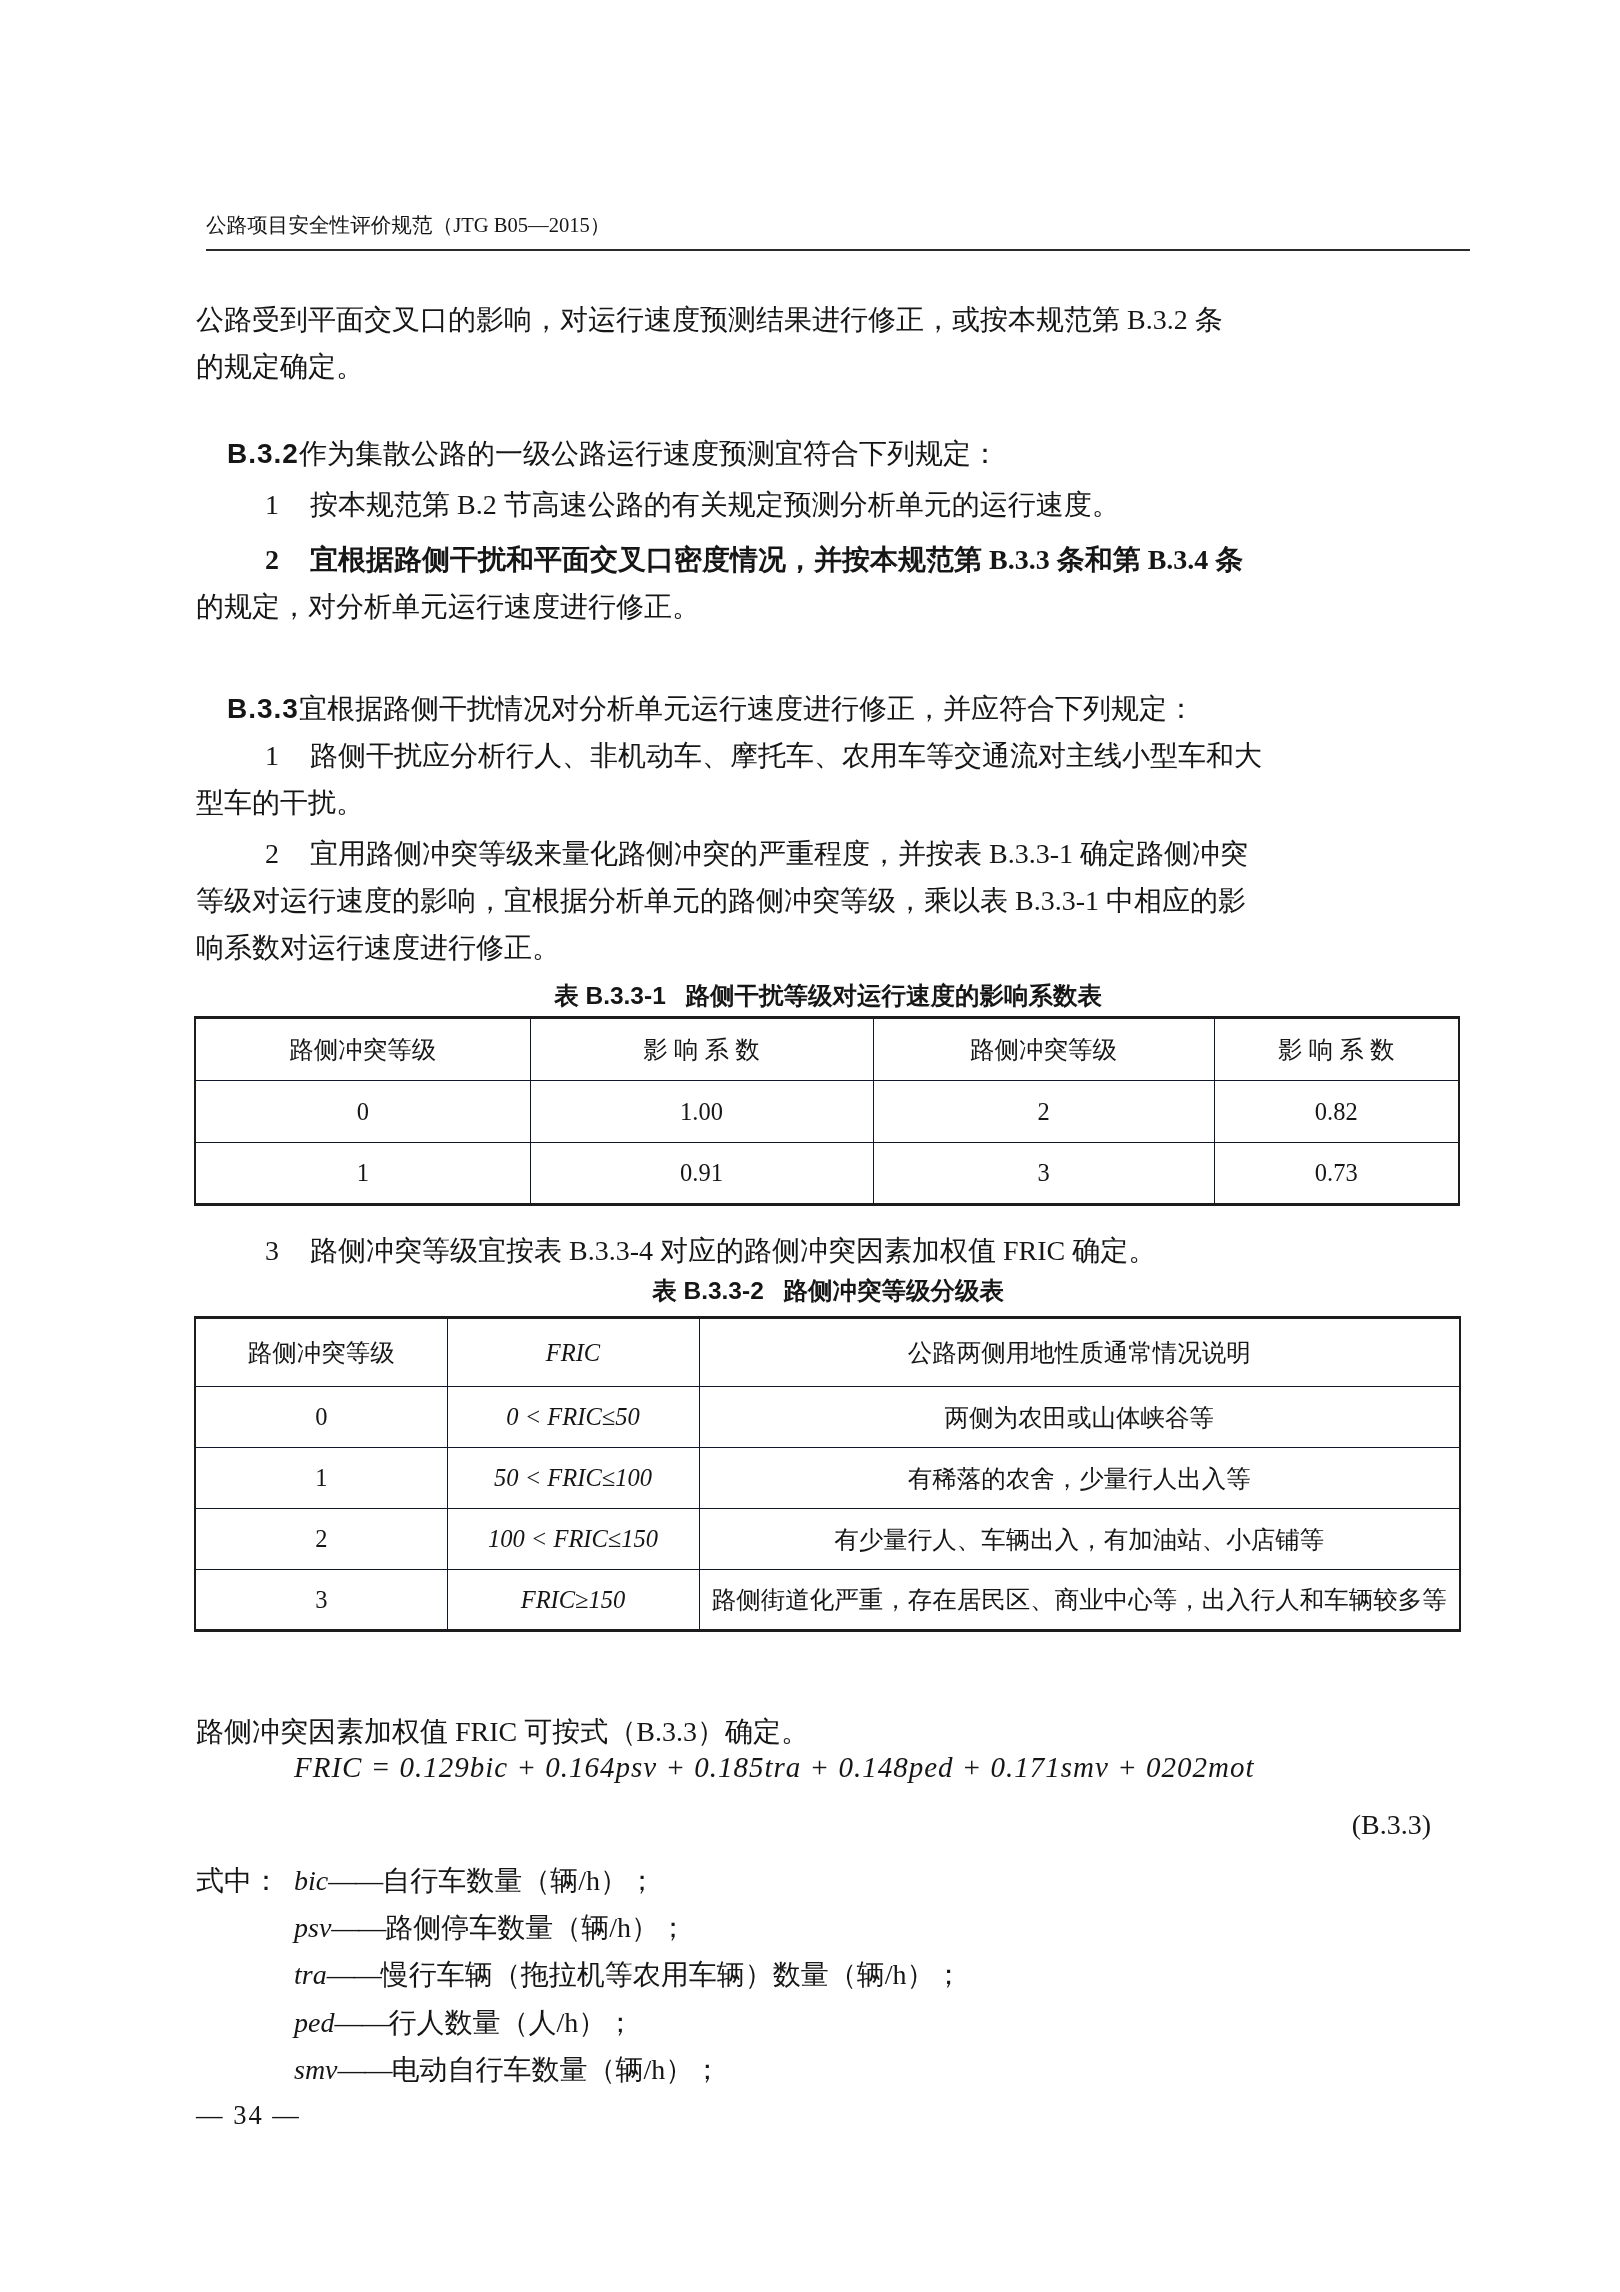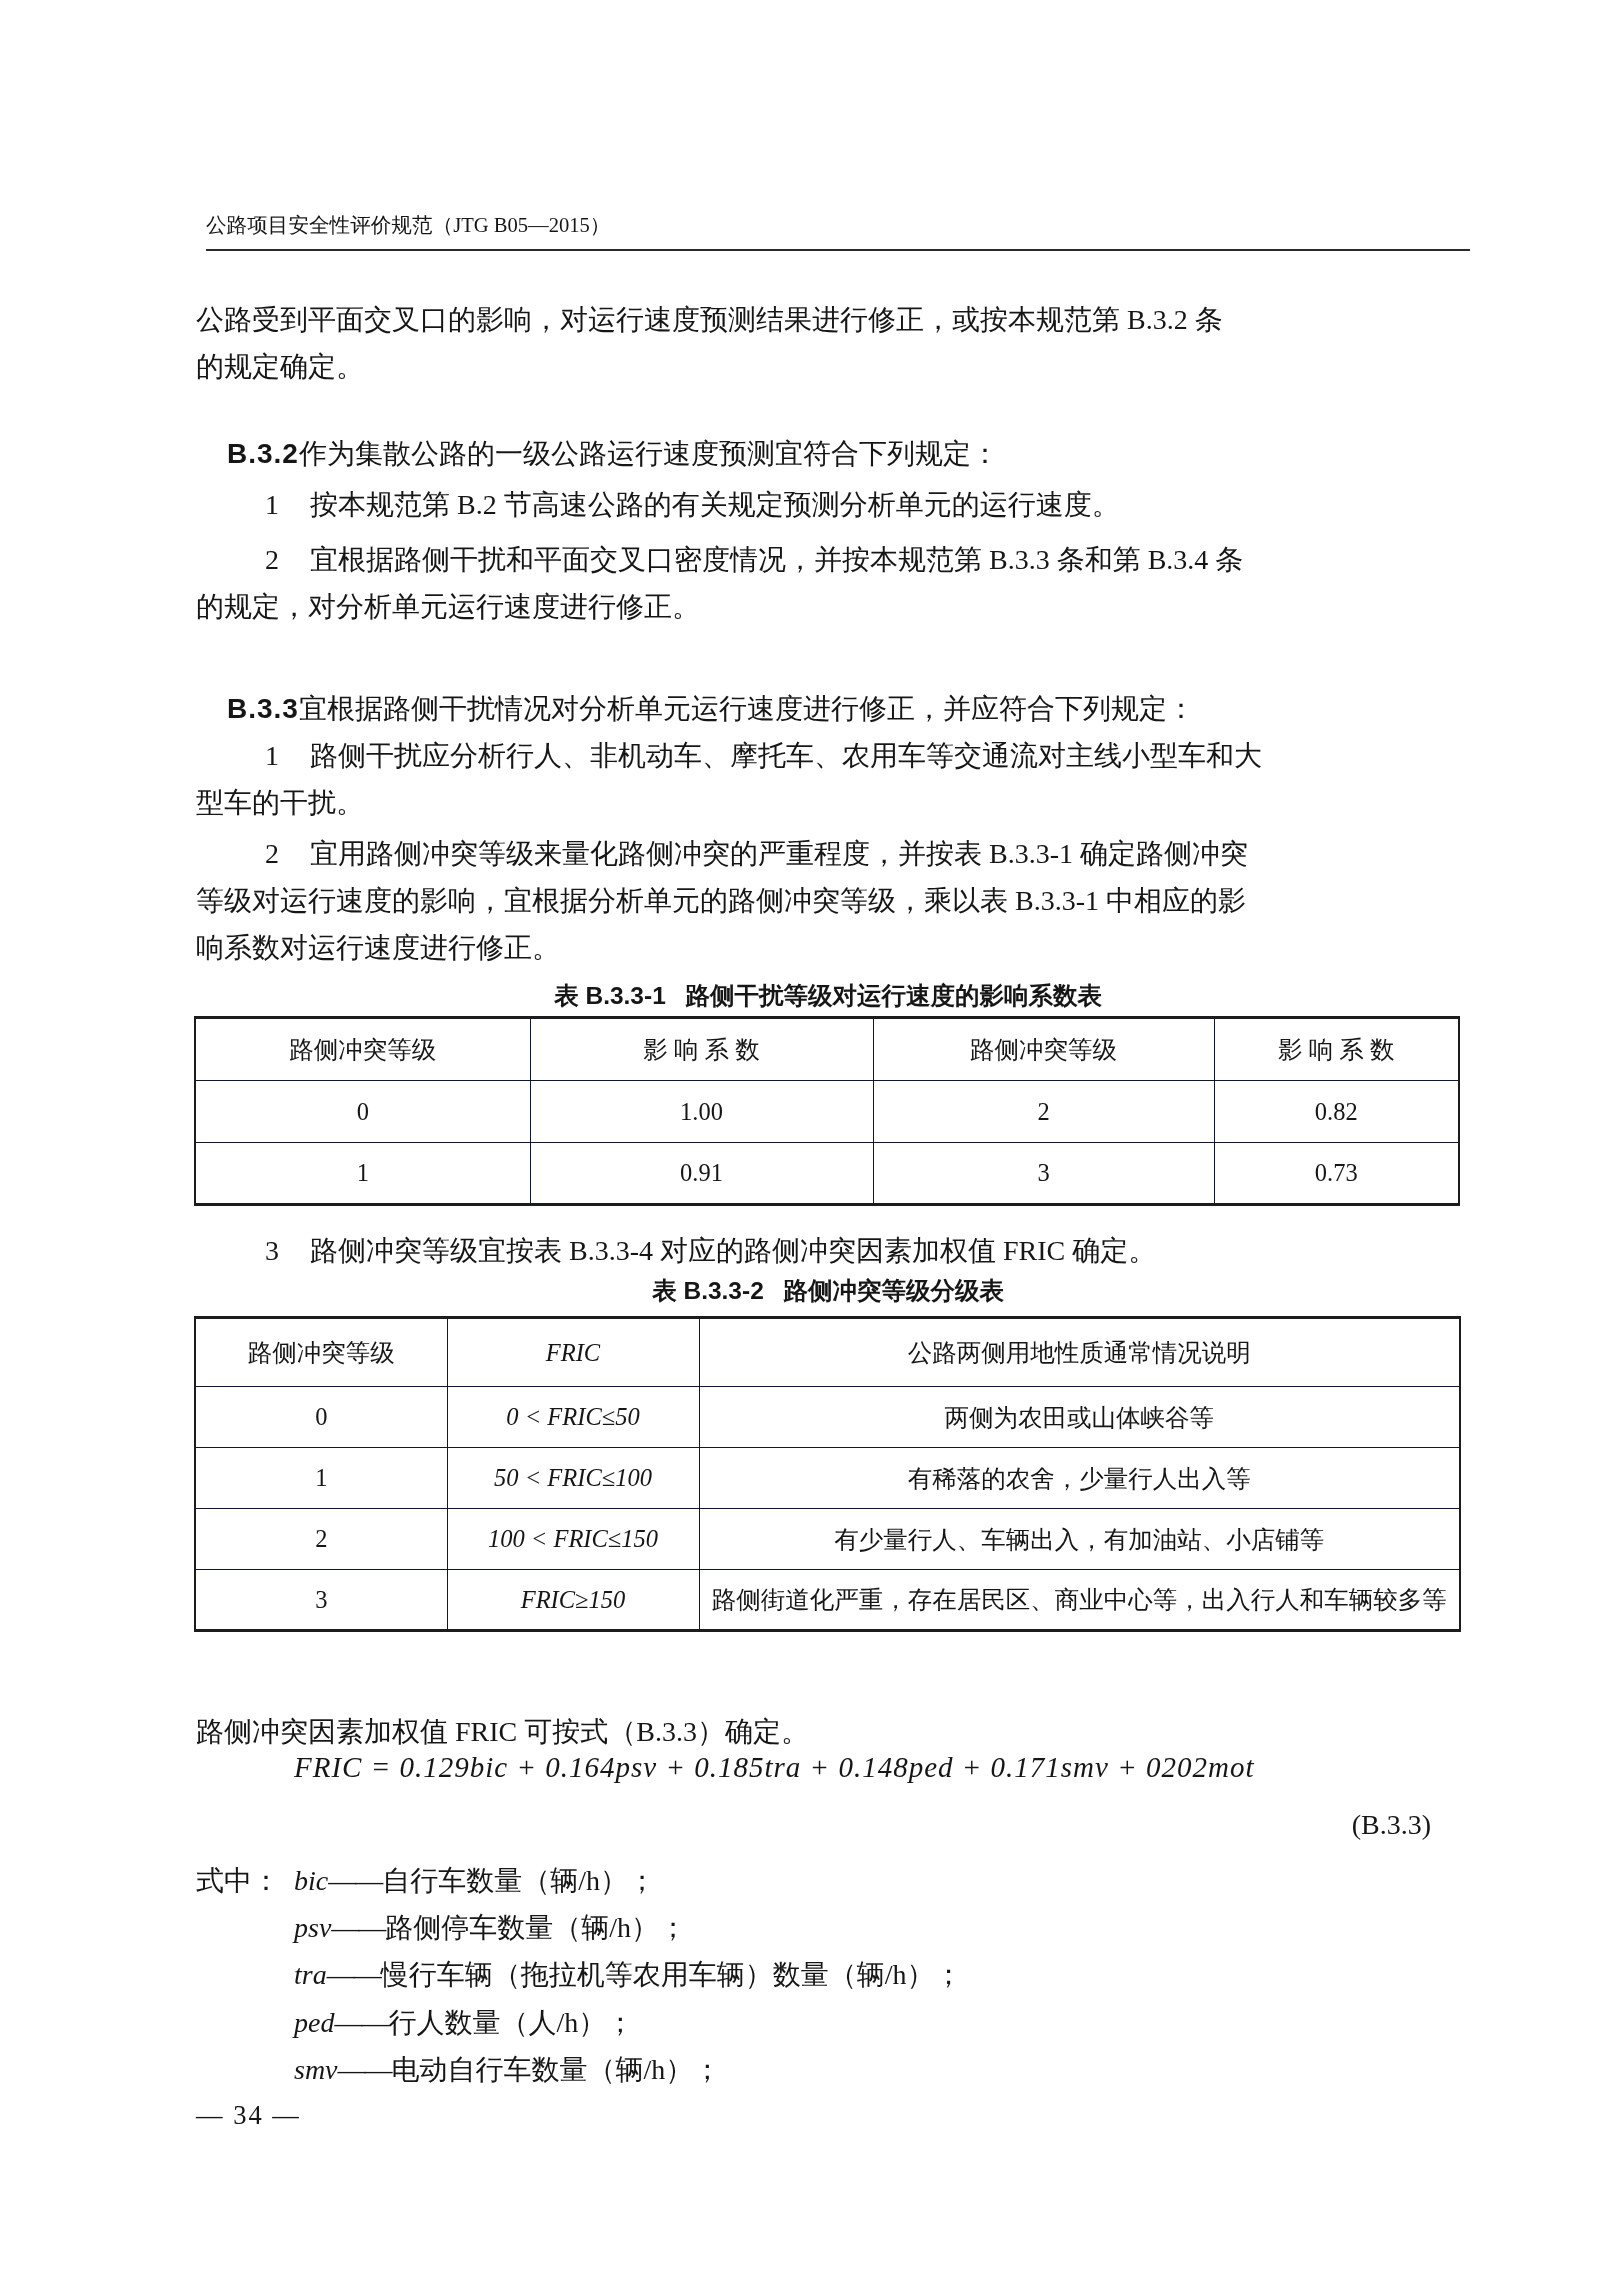--- a/index.html
+++ b/index.html
@@ -64,21 +64,21 @@
 
   <div class="abs line" style="left:196px; top:297px;">公路受到平面交叉口的影响，对运行速度预测结果进行修正，或按本规范第 B.3.2 条</div>
   <div class="abs line" style="left:196px; top:344px;">的规定确定。</div>
 
   <div class="abs line" style="left:227px; top:431px;">
     <span class="clause-num">B.3.2</span><span>作为集散公路的一级公路运行速度预测宜符合下列规定：</span>
   </div>
   <div class="abs line" style="left:265px; top:482px;">
     <span class="item-num">1</span><span>按本规范第 B.2 节高速公路的有关规定预测分析单元的运行速度。</span>
   </div>
-  <div class="abs line" style="left:265px; top:537px;">
+  <div class="abs line" style="left:265px; top:537px;font-weight:bold;">
     <span class="item-num">2</span><span>宜根据路侧干扰和平面交叉口密度情况，并按本规范第 B.3.3 条和第 B.3.4 条</span>
   </div>
   <div class="abs line" style="left:196px; top:584px;">的规定，对分析单元运行速度进行修正。</div>
 
   <div class="abs line" style="left:227px; top:686px;">
     <span class="clause-num">B.3.3</span><span>宜根据路侧干扰情况对分析单元运行速度进行修正，并应符合下列规定：</span>
   </div>
   <div class="abs line" style="left:265px; top:733px;">
     <span class="item-num">1</span><span>路侧干扰应分析行人、非机动车、摩托车、农用车等交通流对主线小型车和大</span>
   </div>

